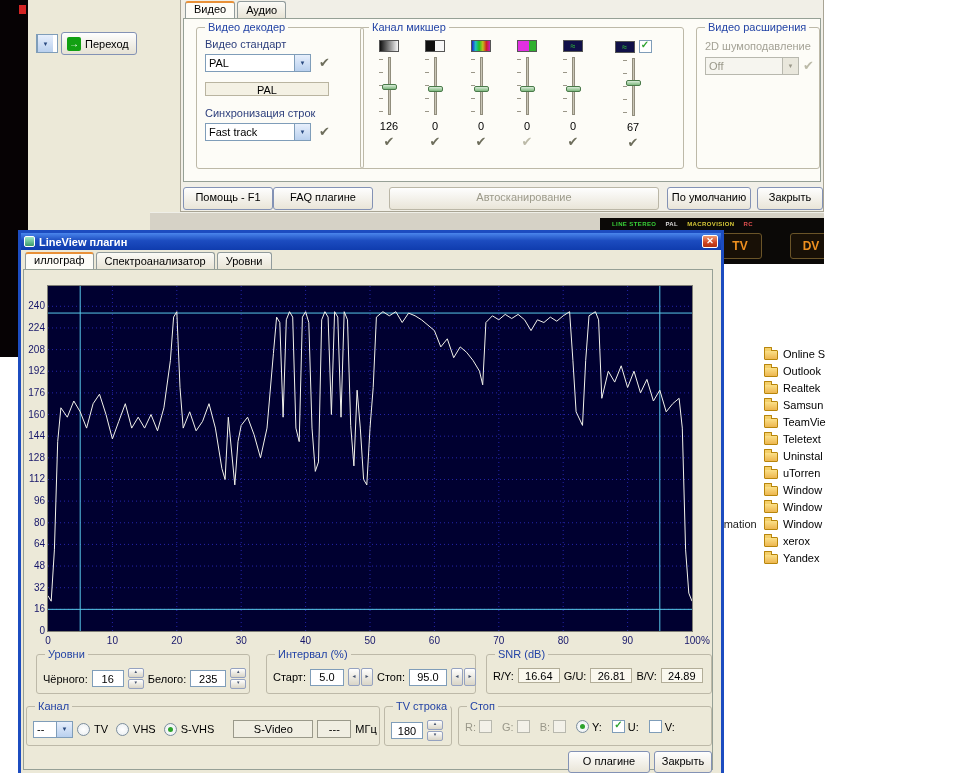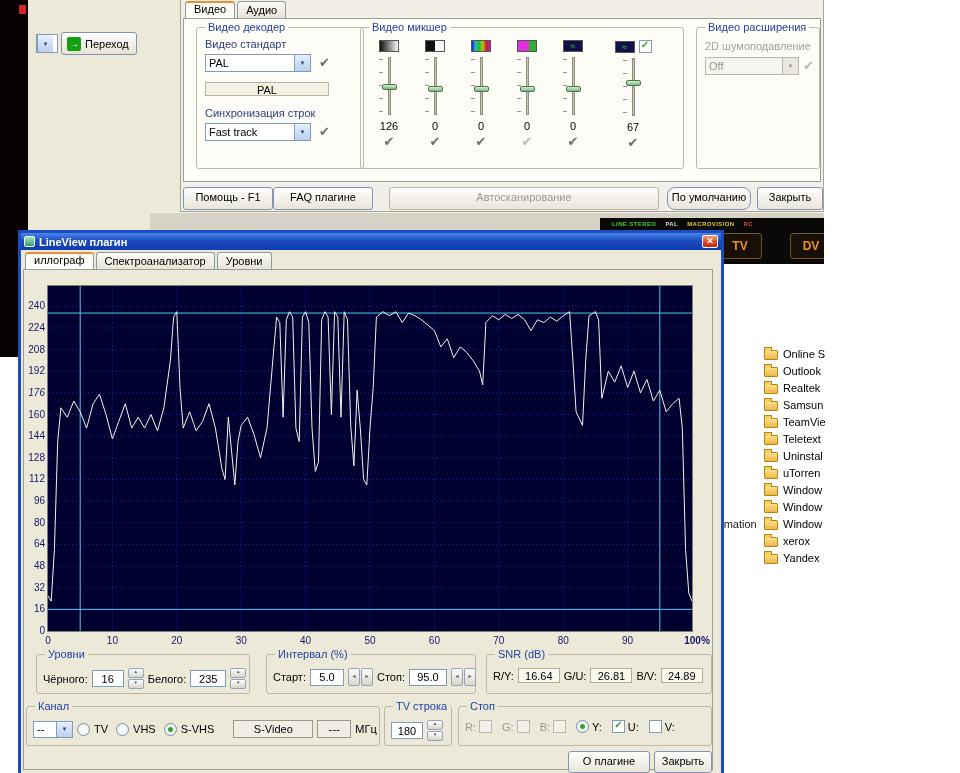--- a/index.html
+++ b/index.html
@@ -89,21 +89,21 @@
   .vslider{position:relative;width:22px;height:62px;}
   .vticks{position:absolute;left:1px;top:4px;bottom:4px;width:4px;background:repeating-linear-gradient(180deg,#9a9688 0 1px,transparent 1px 13px);}
   .vrail{position:absolute;left:10px;top:2px;width:3px;bottom:2px;background:#cac6b6;border:1px solid #918d7d;box-sizing:border-box;}
   .vthumb{position:absolute;left:4px;width:15px;height:6px;background:linear-gradient(#d8ecd8,#7fb87f);border:1px solid #4a7a4a;border-radius:2px;box-sizing:border-box;}
   .mval{color:#000;}
   #grp-ext{left:512px;top:8px;width:122px;height:140px;}
   #lbl-noise{left:8px;top:12px;color:#a4a296;}
   #ext-combo{position:absolute;left:8px;top:29px;width:94px;}
   #chk-ext{position:absolute;left:106px;top:31px;}
   #db1{left:2px;top:187px;width:88px;} #db2{left:92px;top:187px;width:98px;}
-  #db3{left:208px;top:187px;width:268px;} #db4{left:486px;top:187px;width:82px;border-radius:8px;}
+  #db3{left:208px;top:187px;width:268px;} #db4{left:486px;top:187px;width:82px;}
   #db5{left:576px;top:187px;width:64px;}
 
   
   #lineview{position:absolute;left:18px;top:230px;width:700px;height:543px;border:3px solid #1c4cc0;background:#ece9d8;box-sizing:content-box;overflow:hidden;}
   #lv-title{position:absolute;left:0;top:0;right:0;height:17px;background:linear-gradient(180deg,#4a86ec,#1c4cc0 45%,#0f3cae);display:flex;align-items:center;padding:0 3px;color:#fff;font-weight:bold;font-size:11px;gap:4px;}
   #lv-ico{width:11px;height:11px;background:linear-gradient(#9fe8c8,#3a9a6a);border:1px solid #fff;border-radius:2px;flex:none;box-sizing:border-box;}
   #lv-close{margin-left:auto;width:16px;height:13px;background:linear-gradient(#ef9972,#cf4422 60%,#b03010);border:1px solid #fff;border-radius:2px;color:#fff;font-size:9px;line-height:11px;text-align:center;box-sizing:border-box;}
   #lv-tabs{left:4px;top:19px;}
   #lv-page{position:absolute;left:2px;top:36px;width:690px;height:501px;border:1px solid #96a096;background:#ece9d8;box-sizing:border-box;}
   #ylabels{position:absolute;left:0;top:15px;width:22px;height:347px;}
@@ -230,21 +230,21 @@
         <div id="std-display">PAL</div>
         <div class="lbl" id="lbl-sync">Синхронизация строк</div>
         <div class="combo" id="sync-combo">
           <span class="cval">Fast track</span>
           <span class="carr">▼</span>
         </div>
         <span class="check" id="chk-sync">✔</span>
       </div>
 
       <div class="grp grp-dlg" id="grp-mixer">
-        <span class="cap">Видео микшер</span>
+        <span class="cap">Канал микшер</span>
         <div class="mx" id="mx1">
           <span class="mico i-bright"></span>
           <div class="vslider">
               <span class="vticks"></span>
               <span class="vrail"></span>
               <span class="vthumb" style="top: 46%;"></span>
             </div>
           <span class="mval">126</span>
           <span class="check">✔</span>
         </div>
@@ -338,21 +338,21 @@
           <span class="ylab" style="top: 318px;">16</span>
           <span class="ylab" style="top: 297px;">32</span>
           <span class="ylab" style="top: 275px;">48</span>
           <span class="ylab" style="top: 253px;">64</span>
           <span class="ylab" style="top: 232px;">80</span>
           <span class="ylab" style="top: 210px;">96</span>
           <span class="ylab" style="top: 188px;">112</span>
           <span class="ylab" style="top: 167px;">128</span>
           <span class="ylab" style="top: 145px;">144</span>
           <span class="ylab" style="top: 124px;">160</span>
-          <span class="ylab" style="top: 102px; font-style: italic;">176</span>
+          <span class="ylab" style="top: 102px;">176</span>
           <span class="ylab" style="top: 80px;">192</span>
           <span class="ylab" style="top: 59px;">208</span>
           <span class="ylab" style="top: 37px;">224</span>
           <span class="ylab" style="top: 15px;">240</span>
         </div>
       <div id="plot-panel">
         <svg id="scope-svg" width="644" height="345">
             <line x1="64.4" y1="0" x2="64.4" y2="345" stroke="#2424a8" stroke-width="1" stroke-dasharray="1 3"></line>
             <line x1="128.8" y1="0" x2="128.8" y2="345" stroke="#2424a8" stroke-width="1" stroke-dasharray="1 3"></line>
             <line x1="193.2" y1="0" x2="193.2" y2="345" stroke="#2424a8" stroke-width="1" stroke-dasharray="1 3"></line>
@@ -388,21 +388,21 @@
           <span class="xlab" style="left: 6px;">0</span>
           <span class="xlab" style="left: 70.4px;">10</span>
           <span class="xlab" style="left: 134.8px;">20</span>
           <span class="xlab" style="left: 199.2px;">30</span>
           <span class="xlab" style="left: 263.6px;">40</span>
           <span class="xlab" style="left: 328px;">50</span>
           <span class="xlab" style="left: 392.4px;">60</span>
           <span class="xlab" style="left: 456.8px;">70</span>
           <span class="xlab" style="left: 521.2px;">80</span>
           <span class="xlab" style="left: 585.6px;">90</span>
-          <span class="xlab" style="left: 655px; font-weight: bold;">100%</span>
+          <span class="xlab" style="left: 655px;">100%</span>
         </div>
 
       <div class="grp grp-lv" id="grp-levels">
         <span class="cap">Уровни</span>
         <div class="grow">
           <span>Чёрного:</span>
           <span class="edit" style="width:26px">16</span>
           <span class="spinv">
               <span class="sb">▴</span>
               <span class="sb">▾</span>

